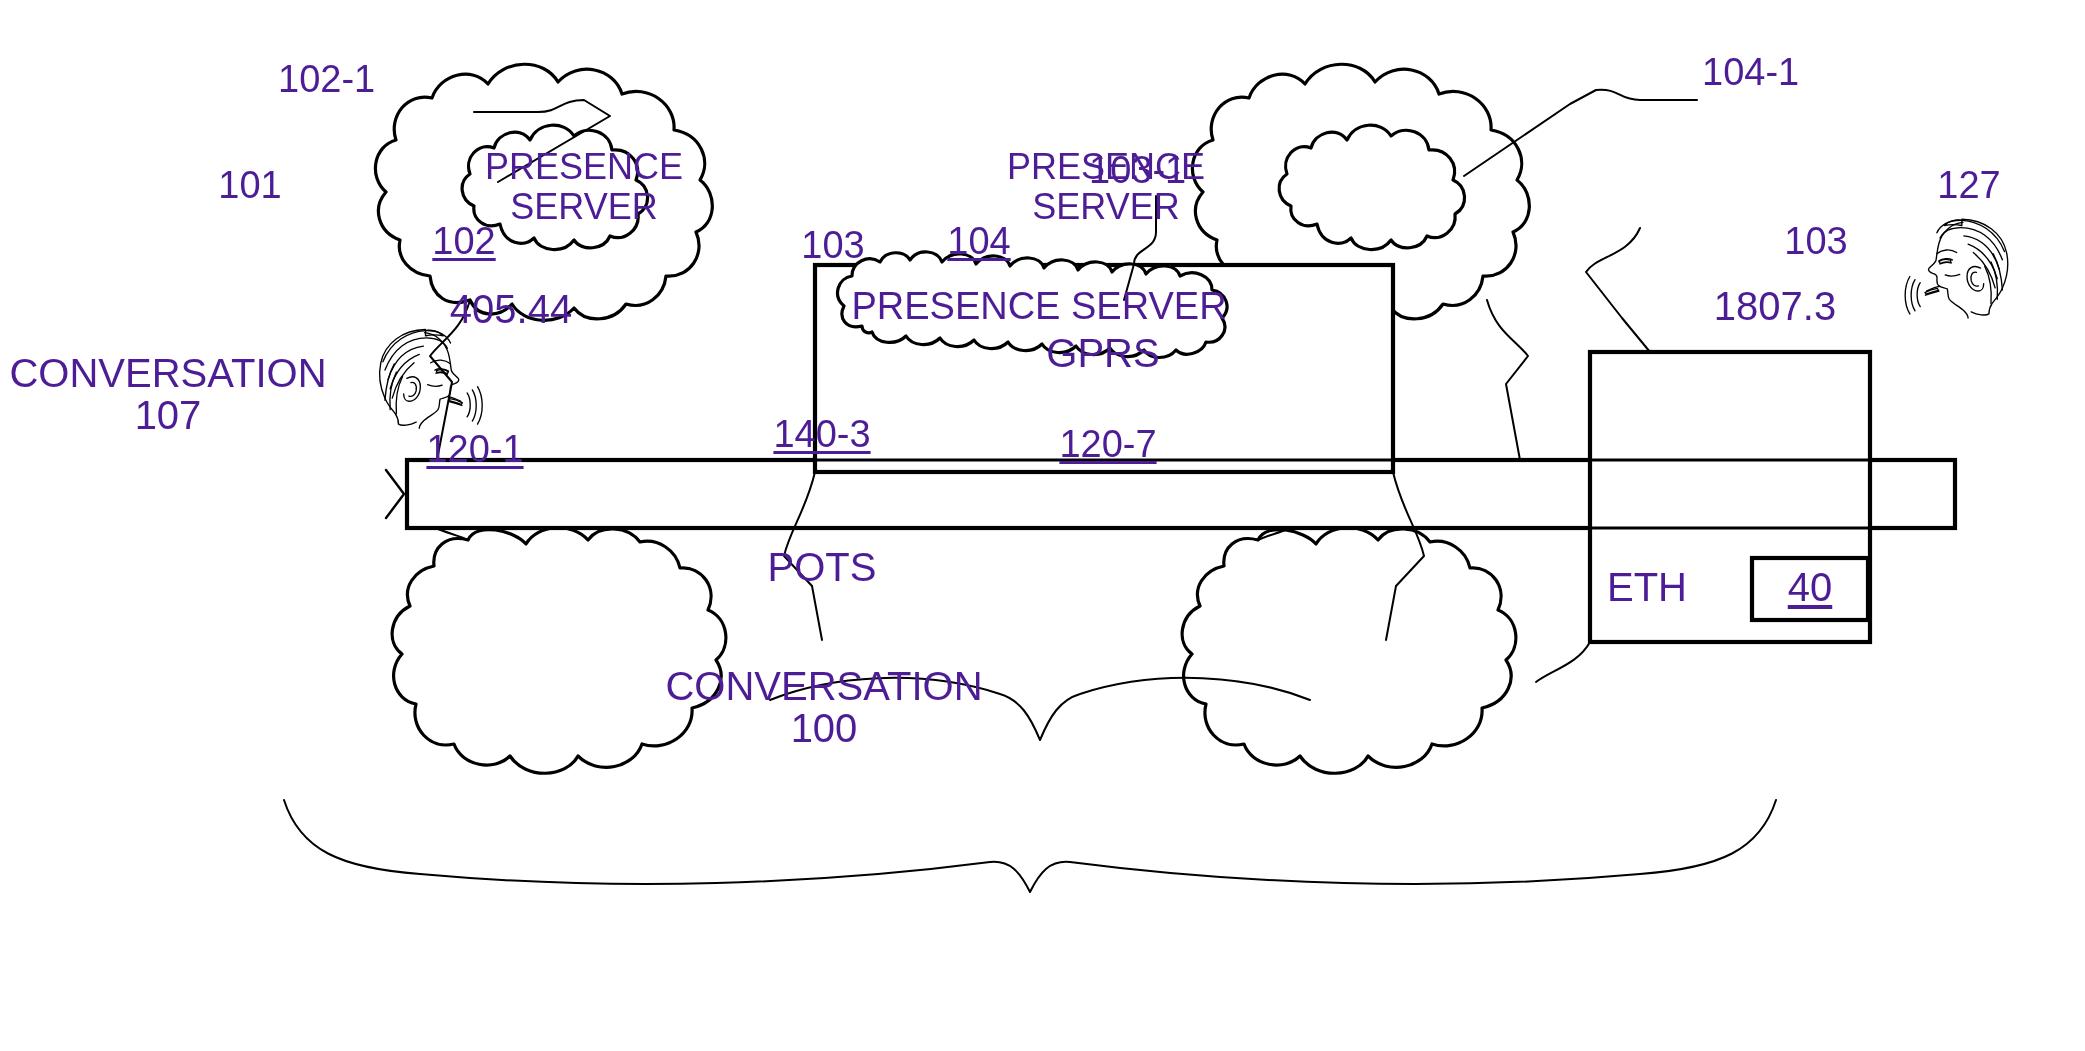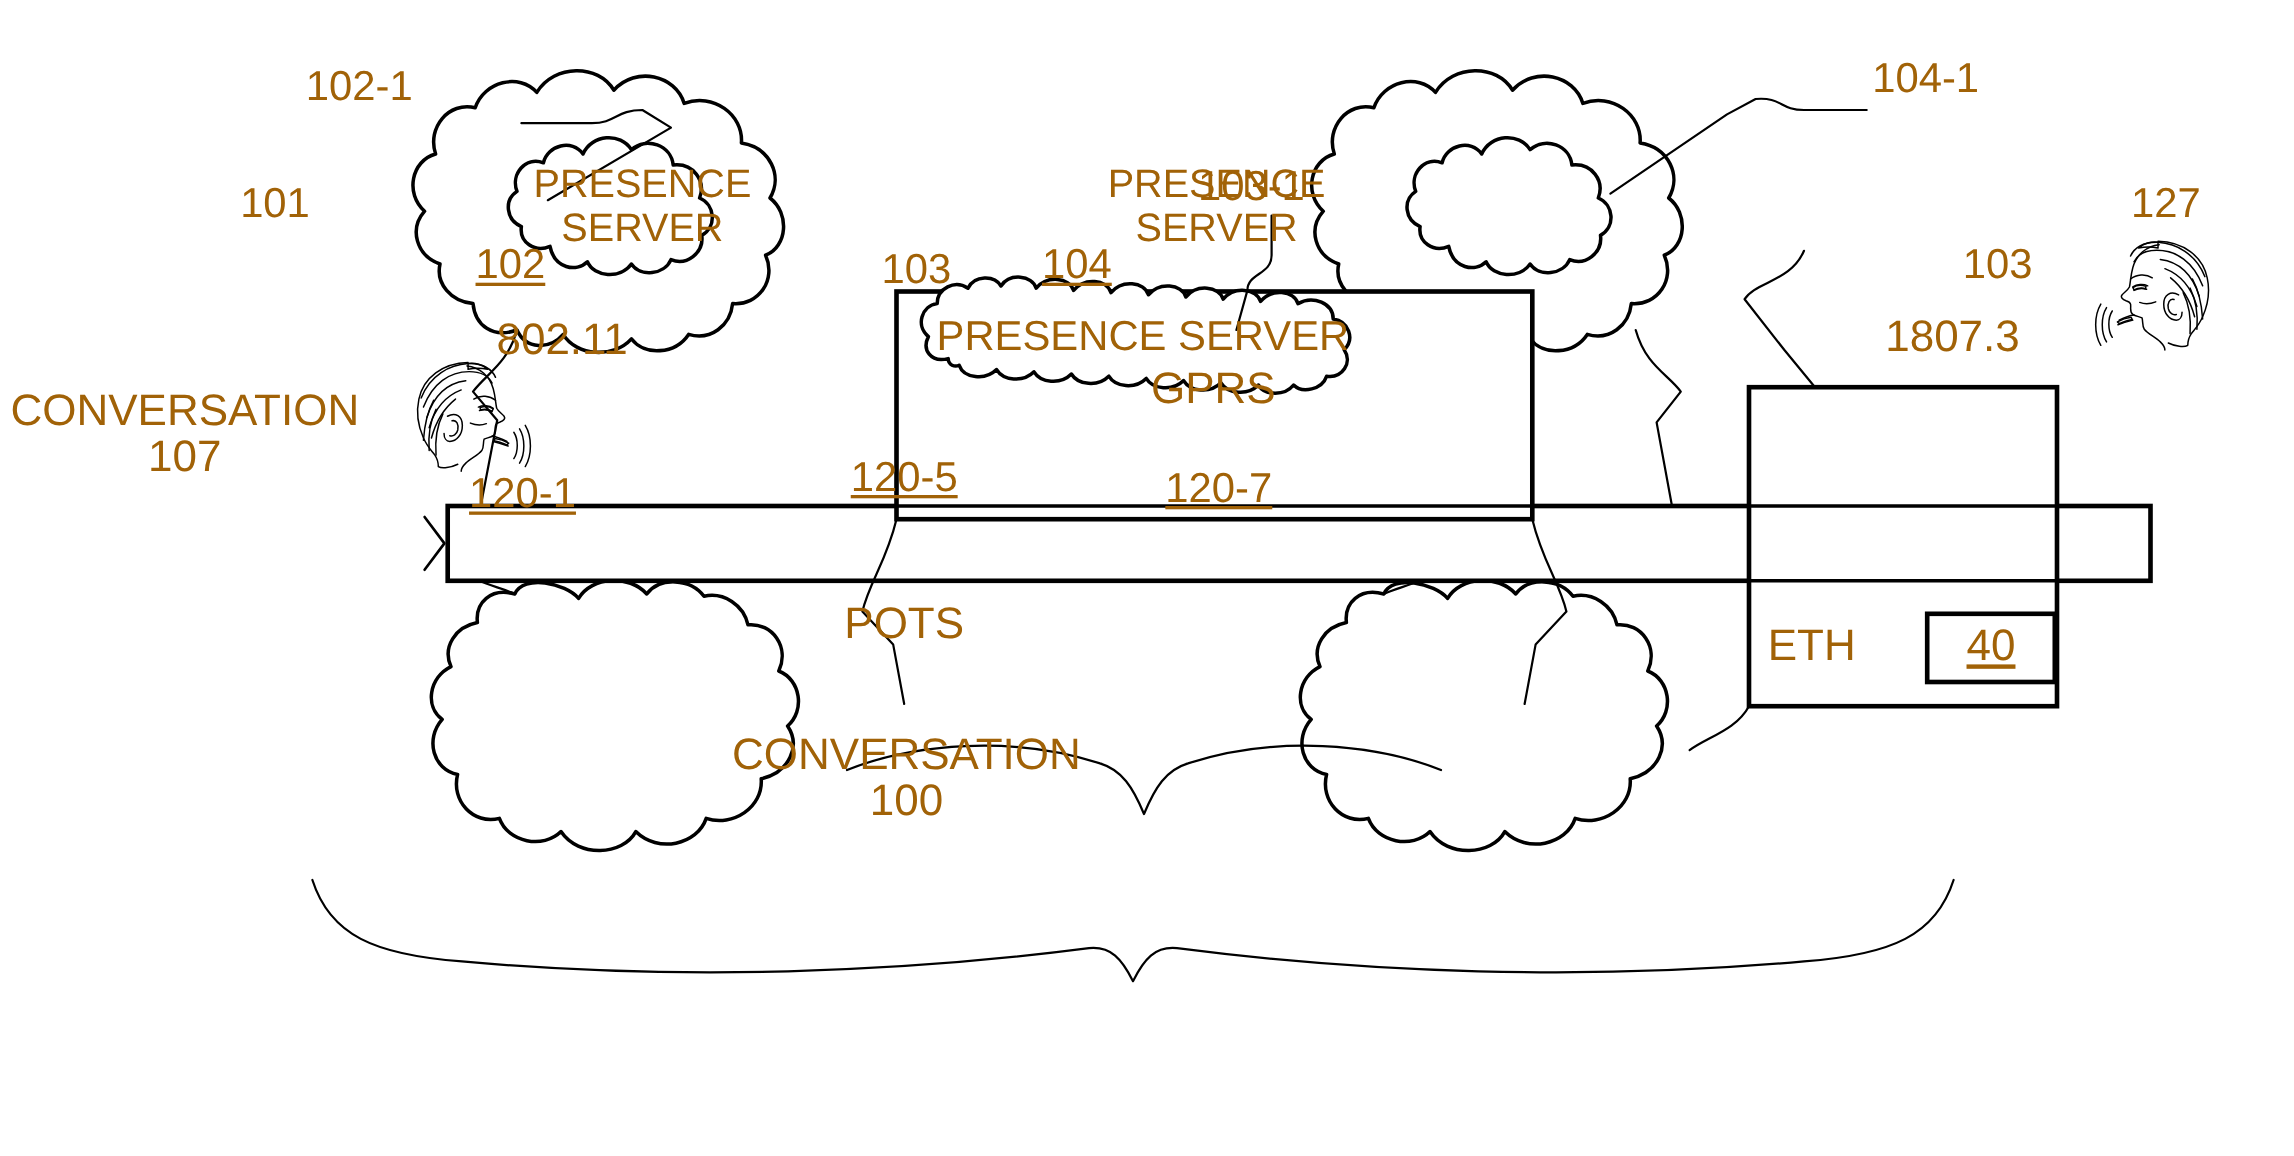--- a/index.html
+++ b/index.html
@@ -1,21 +1,21 @@
 <!DOCTYPE html>
 <html><head>
 <meta charset="utf-8">
 <style>
   html,body{margin:0;padding:0;background:#fff;}
   body{width:2085px;height:1051px;position:relative;overflow:hidden;
        font-family:"Liberation Sans", sans-serif;color:#000;}
   #stage{position:absolute;inset:0;width:2085px;height:1051px;}
   svg{position:absolute;left:0;top:0;width:2085px;height:1051px;}
   .lbl{position:absolute;font-family:"Liberation Sans",sans-serif;
-       color:#a16207;white-space:nowrap;line-height:1.05;}
+       color:#4c1d95;white-space:nowrap;line-height:1.05;}
   .u{text-decoration:underline;text-underline-offset:4px;}
   .ctr{text-align:center;transform:translateX(-50%);}
 </style>
 </head>
 <body>
 
 <div id="stage">
 
 <svg viewBox="0 0 2085 1051" xmlns="http://www.w3.org/2000/svg">
   <defs>
@@ -239,35 +239,35 @@
 
 <div class="lbl ctr" style="left:1106px;top:148px;font-size:36px;">PRESENCE</div>
 <div class="lbl ctr" style="left:1106px;top:188px;font-size:36px;">SERVER</div>
 
 <div class="lbl ctr u" style="left:464px;top:222px;font-size:38px;">102</div>
 <div class="lbl ctr u" style="left:979px;top:222px;font-size:38px;">104</div>
 
 <div class="lbl ctr" style="left:833px;top:226px;font-size:38px;">103</div>
 <div class="lbl ctr" style="left:1816px;top:222px;font-size:38px;">103</div>
 
-<div class="lbl ctr" style="left:511px;top:288px;font-size:40px;">802.11</div>
+<div class="lbl ctr" style="left:511px;top:288px;font-size:40px;">405.44</div>
 <div class="lbl ctr" style="left:1103px;top:288px;font-size:40px;margin-top:44px;">GPRS</div>
 
 <div class="lbl ctr" style="left:1039px;top:287px;font-size:38px;">PRESENCE SERVER</div>
 
 <div class="lbl ctr" style="left:1731px;top:285px;font-size:40px;margin-left:44px;">1807.3</div>
 
 <div class="lbl" style="left:1607px;top:566px;font-size:40px;">ETH</div>
 <div class="lbl ctr u" style="left:1810px;top:566px;font-size:40px;">40</div>
 
 <div class="lbl ctr" style="left:168px;top:352px;font-size:40px;">CONVERSATION</div>
 <div class="lbl ctr" style="left:168px;top:394px;font-size:40px;">107</div>
 
 <div class="lbl ctr u" style="left:475px;top:430px;font-size:38px;">120-1</div>
 <div class="lbl ctr u" style="left:1108px;top:425px;font-size:38px;">120-7</div>
-<div class="lbl ctr u" style="left:822px;top:415px;font-size:38px;">120-5</div>
+<div class="lbl ctr u" style="left:822px;top:415px;font-size:38px;">140-3</div>
 
 <div class="lbl ctr" style="left:822px;top:546px;font-size:40px;">POTS</div>
 
 <div class="lbl ctr" style="left:824px;top:665px;font-size:40px;">CONVERSATION</div>
 <div class="lbl ctr" style="left:824px;top:707px;font-size:40px;">100</div>
 
 </div>
 
 </body></html>

